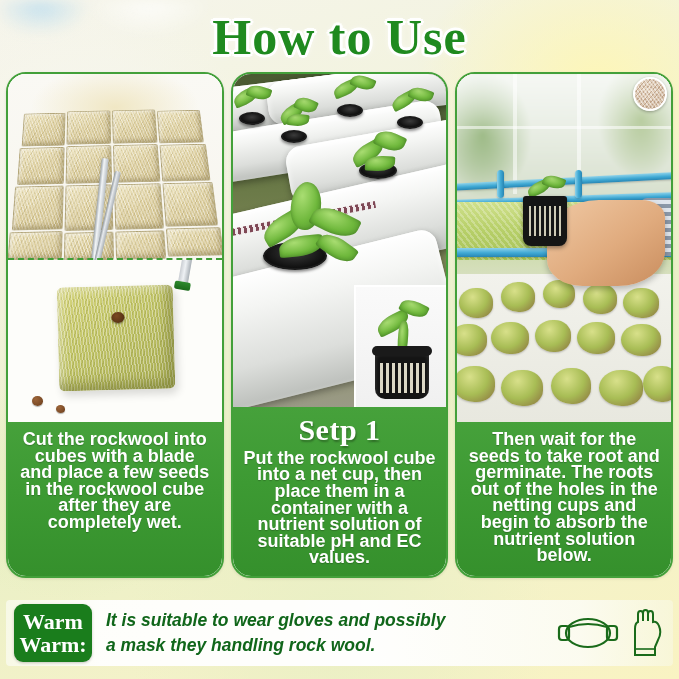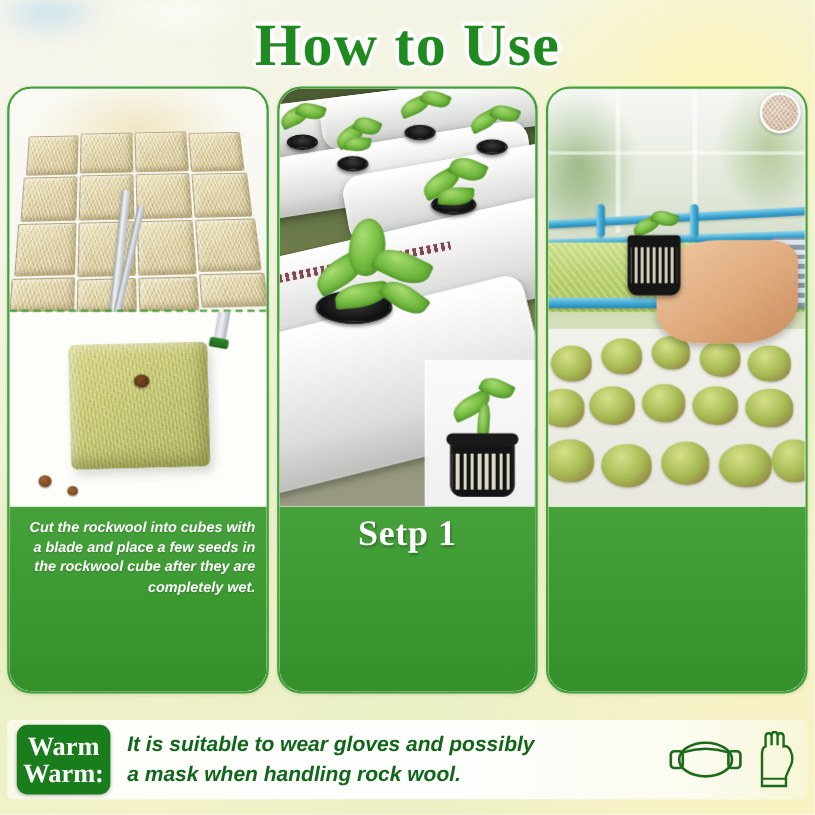--- a/index.html
+++ b/index.html
@@ -280,26 +280,25 @@
     font-weight: 700;
     font-size: 30px;
     line-height: 34px;
     color: #ffffff;
     text-shadow: 1px 2px 2px rgba(0,0,0,.30);
     letter-spacing: .5px;
   }
   .step-text {
     margin-top: 3px;
     font-family: "Liberation Sans", sans-serif;
-    font-style: italic;
     font-weight: 700;
-    font-size: 12px;
+    font-size: 18px;
     line-height: 16.6px;
     color: #ffffff;
-    text-align: right;
+    text-align: center;
     width: 100%;
     text-shadow: 0 1px 1px rgba(0,0,0,.22);
   }
 
   
   .tips {
     position: absolute; left: 6px; top: 600px; width: 667px; height: 66px;
     background: linear-gradient(90deg,
         rgba(255,255,255,.55) 0%, rgba(255,255,255,.92) 14%,
         rgba(255,255,255,.97) 55%, rgba(252,252,244,.90) 86%, rgba(248,249,232,.55) 100%);
@@ -437,20 +436,21 @@
               <div class="leaf" style="left:0px;  top:14px; width:34px; height:16px; transform:rotate(-26deg);"></div>
               <div class="leaf" style="left:24px; top:0px;  width:28px; height:15px; transform:rotate(26deg);"></div>
               <div class="leaf" style="left:22px; top:20px; width:10px; height:34px; transform:rotate(4deg); border-radius:40%;"></div>
             </div>
             <div class="netcup"></div>
           </div>
         </div>
       </div>
       <div class="stepbox">
         <div class="step-title">Setp 1</div>
+        <div class="step-text">Put the rockwool cube into a net cup, then place them in a container with a nutrient solution of suitable pH and EC values.</div>
       </div>
     </div>
 
     <div class="card">
       <div class="photo">
         <div class="p3">
           <div class="gh-bg"></div>
           <div class="gh-frame" style="left:56px; top:0; width:4px; height:120px;"></div>
           <div class="gh-frame" style="left:120px;top:0; width:4px; height:120px;"></div>
           <div class="gh-frame" style="left:0;    top:52px; width:100%; height:3px;"></div>
@@ -486,33 +486,34 @@
           <div class="sprout">
             <div class="leaf" style="left:0px;  top:8px;  width:24px; height:12px; transform:rotate(-22deg);"></div>
             <div class="leaf" style="left:16px; top:2px;  width:22px; height:12px; transform:rotate(20deg);"></div>
           </div>
           <div class="heldcup"></div>
 
           <div class="badge-rw"></div>
         </div>
       </div>
       <div class="stepbox">
+        <div class="step-text">Then wait for the seeds to take root and germinate. The roots out of the holes in the netting cups and begin to absorb the nutrient solution below.</div>
       </div>
     </div>
 
   </div>
 
   <div class="tips">
     <div class="tips-badge">
       <span>Warm</span>
       <span>Warm:</span>
     </div>
     <div class="tips-text">
       <div>It is suitable to wear gloves and possibly</div>
-      <div>a mask when handling rock wool.</div>
+      <div>a mask they handling rock wool.</div>
     </div>
     <div class="tips-icons">
       <span>
         <svg width="62" height="40" viewBox="0 0 62 40">
           <ellipse cx="31" cy="20" rx="22" ry="14" fill="none" stroke="#1a6b1a" stroke-width="2.2"></ellipse>
           <path d="M12 14 Q31 8 50 14" fill="none" stroke="#1a6b1a" stroke-width="2"></path>
           <rect x="2" y="13" width="10" height="14" rx="3" fill="none" stroke="#1a6b1a" stroke-width="2.2"></rect>
           <rect x="50" y="13" width="10" height="14" rx="3" fill="none" stroke="#1a6b1a" stroke-width="2.2"></rect>
         </svg>
       </span>

